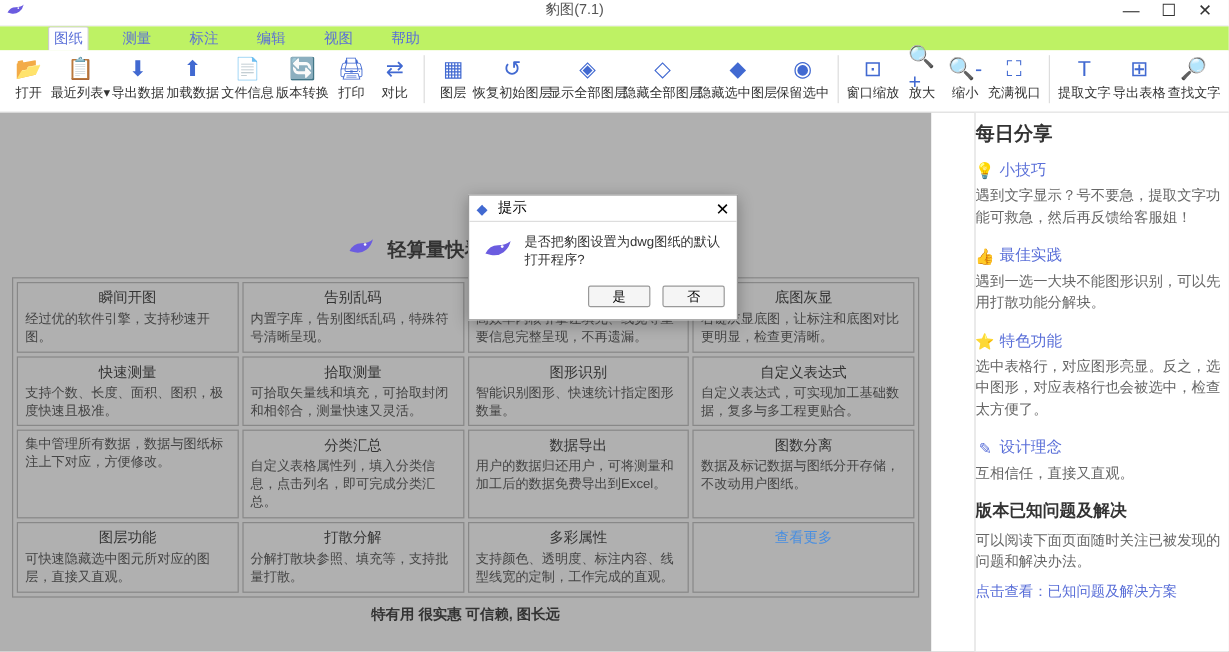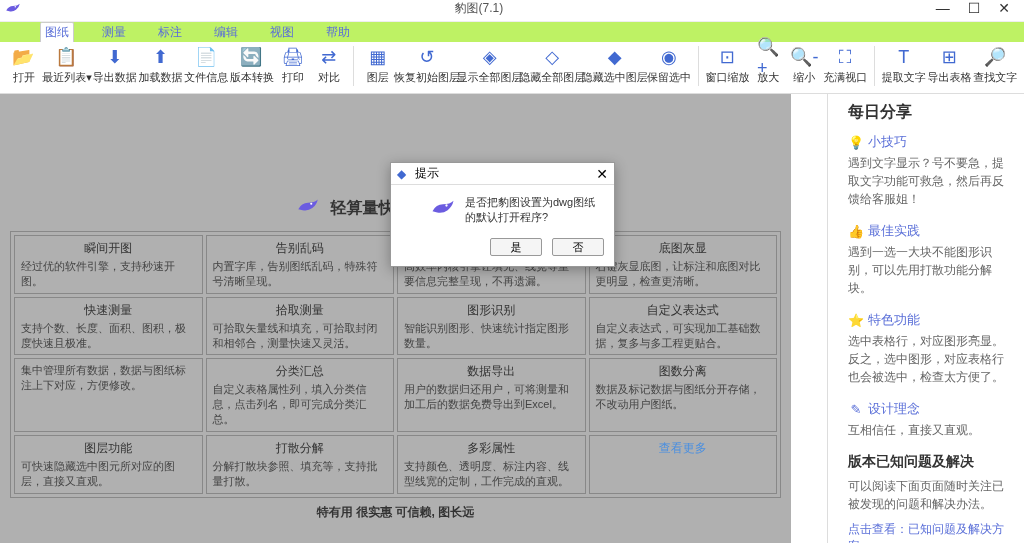--- a/index.html
+++ b/index.html
@@ -30,35 +30,35 @@
     .welcome-head .wtitle { font-size: 16px; font-weight: bold; color: #333; vertical-align: middle; }
     .cards { border: 1px solid #888; background: #b0b0b0; padding: 3px; }
     .row { display: flex; gap: 3px; margin-bottom: 3px; }
     .row:last-child { margin-bottom: 0; }
     .card { flex: 1; border: 1px solid #888; padding: 4px 6px; min-height: 38px; }
     .card .ct { font-weight: normal; text-align: center; font-size: 12px; color: #333; margin-bottom: 2px; }
     .card .cd { font-size: 11px; color: #444; line-height: 1.35; }
     .card.link .ct { color: #4a8fe0; }
     .foot-tag { text-align: center; font-weight: bold; color: #333; padding: 6px; }
     
-    .sidebar { width: 197px; background: #fff; padding: 8px 20px; border-left: 1px solid #ddd; overflow-y: auto; margin-left: 36px; }
+    .sidebar { width: 212px; background: #fff; padding: 8px 0; border-left: 1px solid #ddd; overflow-y: auto; margin-left: 36px; }
     .sidebar h3 { font-size: 16px; color: #333; margin-bottom: 10px; }
     .share-item { margin-bottom: 14px; }
     .share-item .sh { display: flex; align-items: center; gap: 4px; color: #5a6fd8; font-size: 13px; margin-bottom: 3px; }
     .share-item .sh .sicon { width: 16px; height: 16px; display: inline-flex; align-items: center; justify-content: center; }
     .share-item .sd { color: #666; font-size: 12px; line-height: 1.5; }
     .sidebar h4 { font-size: 14px; color: #333; margin: 6px 0; }
     .sidebar .link { color: #5a6fd8; font-size: 12px; cursor: pointer; }
     
     .dialog { position: absolute; left: 390px; top: 68px; width: 225px; background: #fff; border: 1px solid #999; box-shadow: 0 3px 12px rgba(0,0,0,0.3); z-index: 100; }
     .dialog .dhdr { height: 22px; display: flex; align-items: center; padding: 0 6px; border-bottom: 1px solid #ddd; }
     .dialog .dhdr .dico { width: 14px; height: 14px; display: inline-flex; align-items: center; margin-right: 4px; color: #4169d1; }
     .dialog .dhdr .dtitle { flex: 1; font-size: 12px; }
     .dialog .dhdr .dclose { cursor: pointer; font-size: 14px; }
-    .dialog .dbody { padding: 10px 10px 6px; display: flex; gap: 8px; align-items: flex-start; margin-left: 28px; }
+    .dialog .dbody { padding: 10px 10px 6px; display: flex; gap: 8px; align-items: flex-start; }
     .dialog .dbody .dlogo { width: 28px; }
     .dialog .dbody .dmsg { font-size: 11px; color: #333; line-height: 1.4; }
     .dialog .dfoot { display: flex; justify-content: flex-end; gap: 10px; padding: 6px 10px 10px; }
     .dialog .dfoot button { width: 52px; height: 18px; font-size: 11px; border: 1px solid #999; background: #f5f5f5; cursor: pointer; border-radius: 2px; }
     
     svg.leopard { width: 100%; height: 100%; }
   </style>
 </head>
 <body>
 

